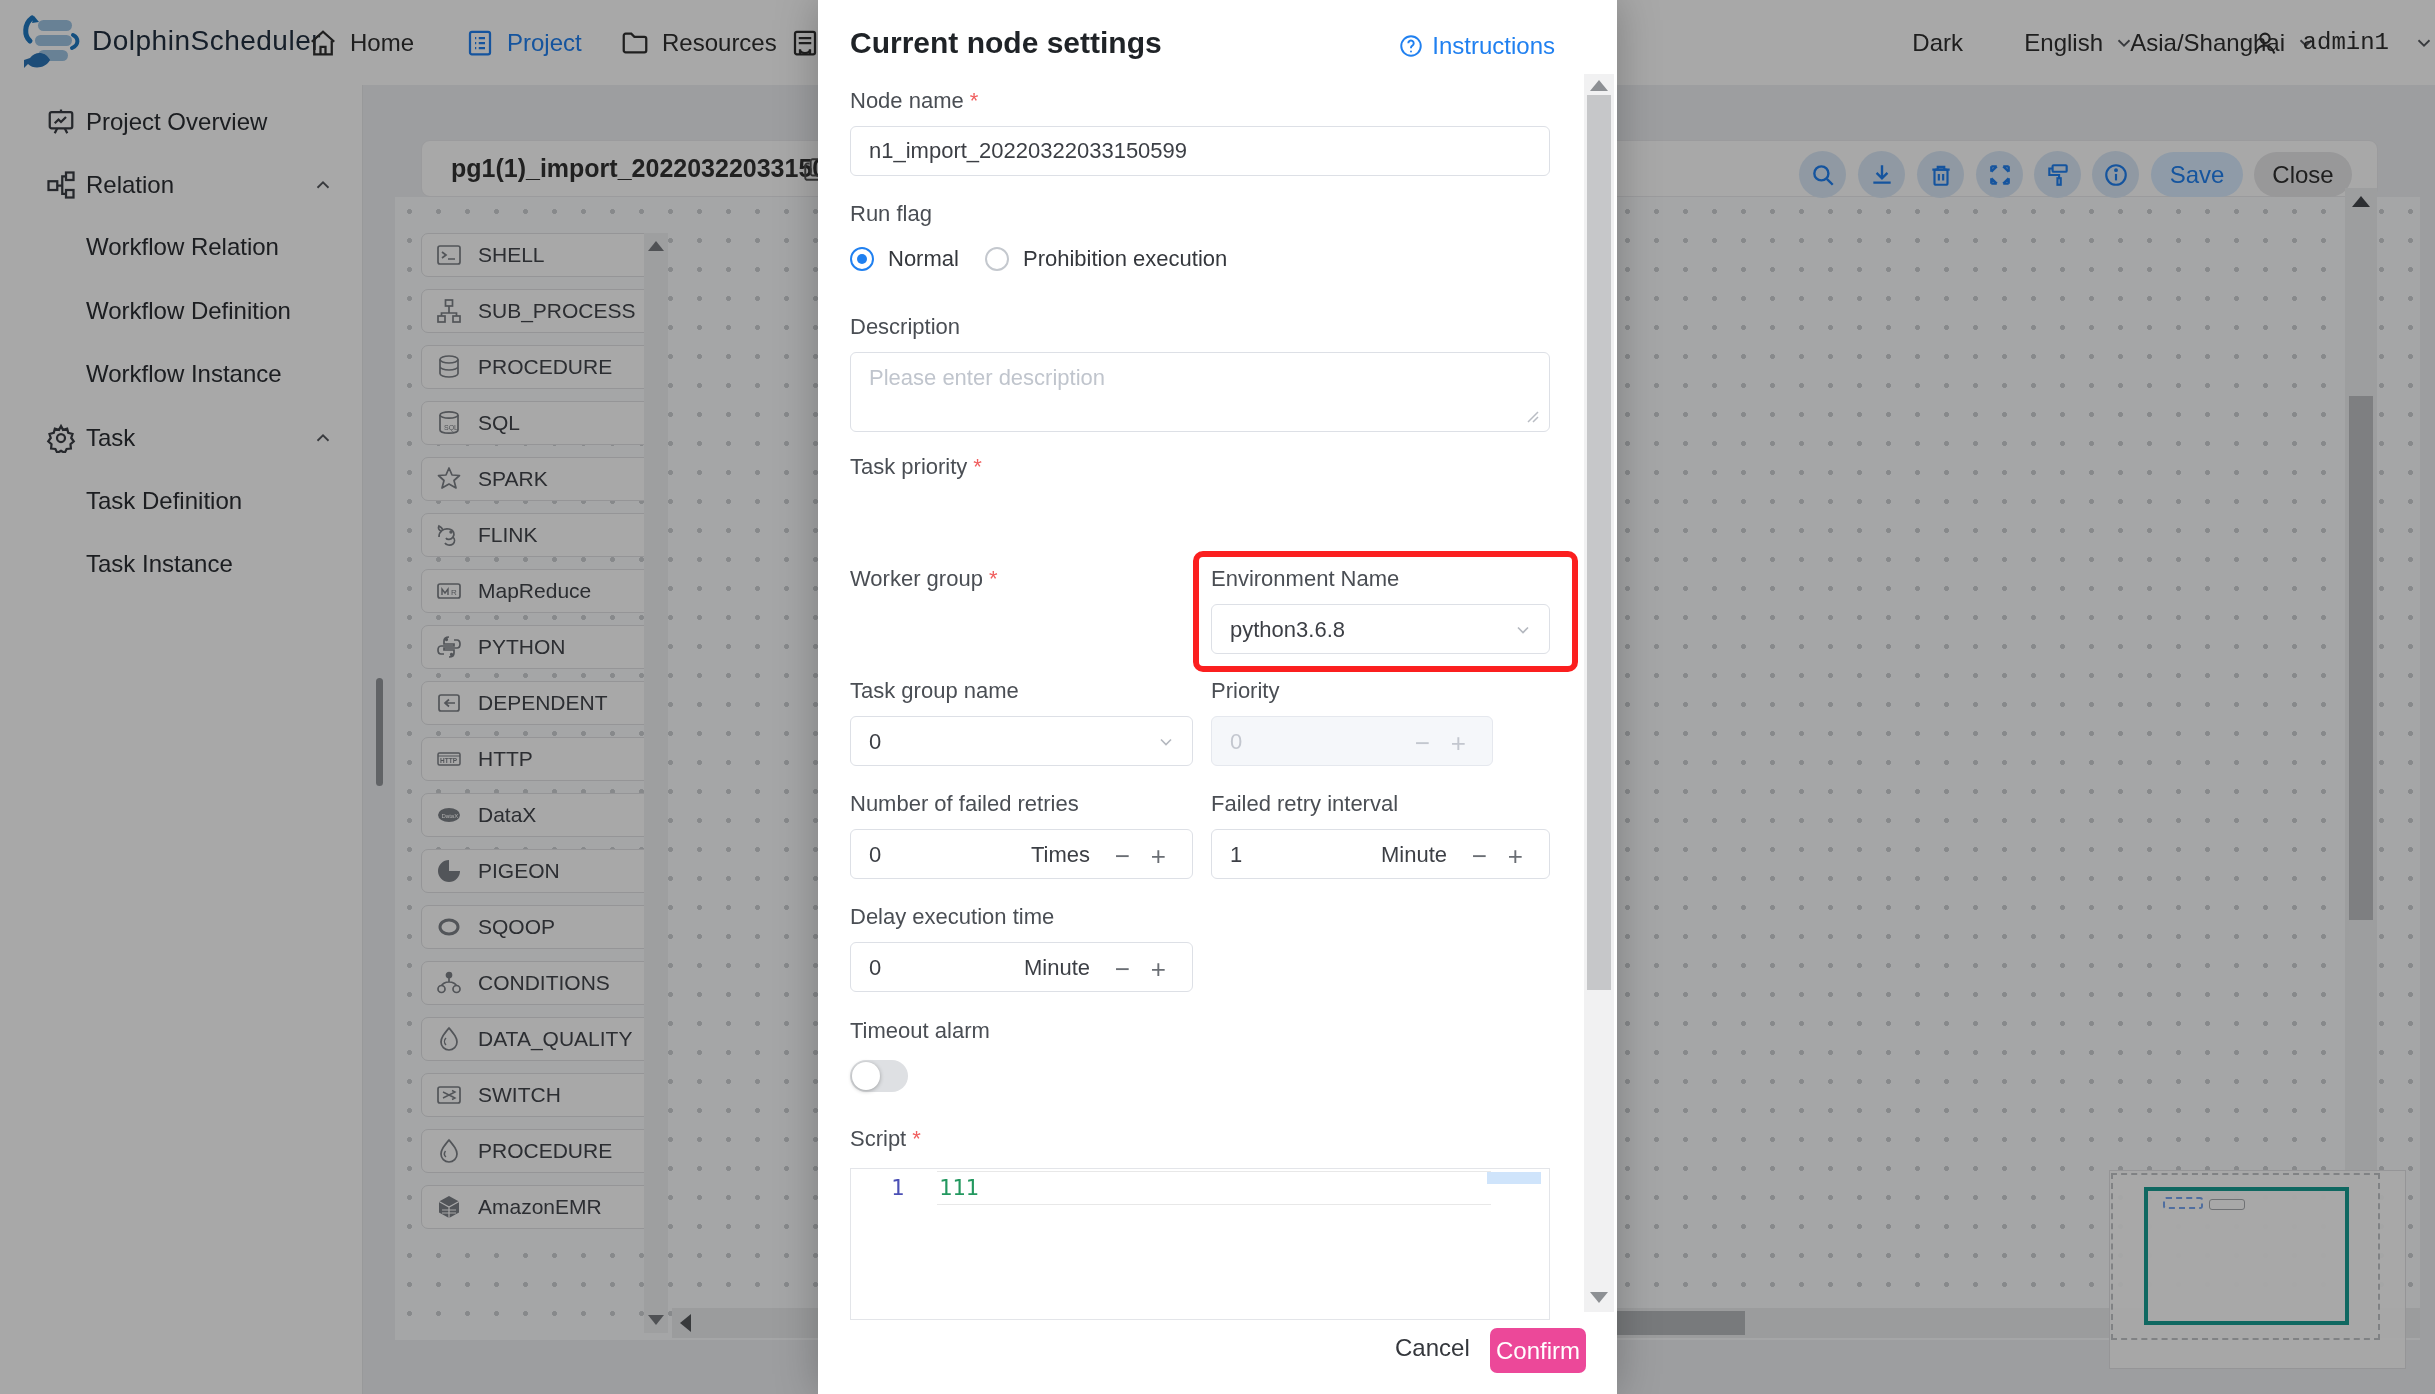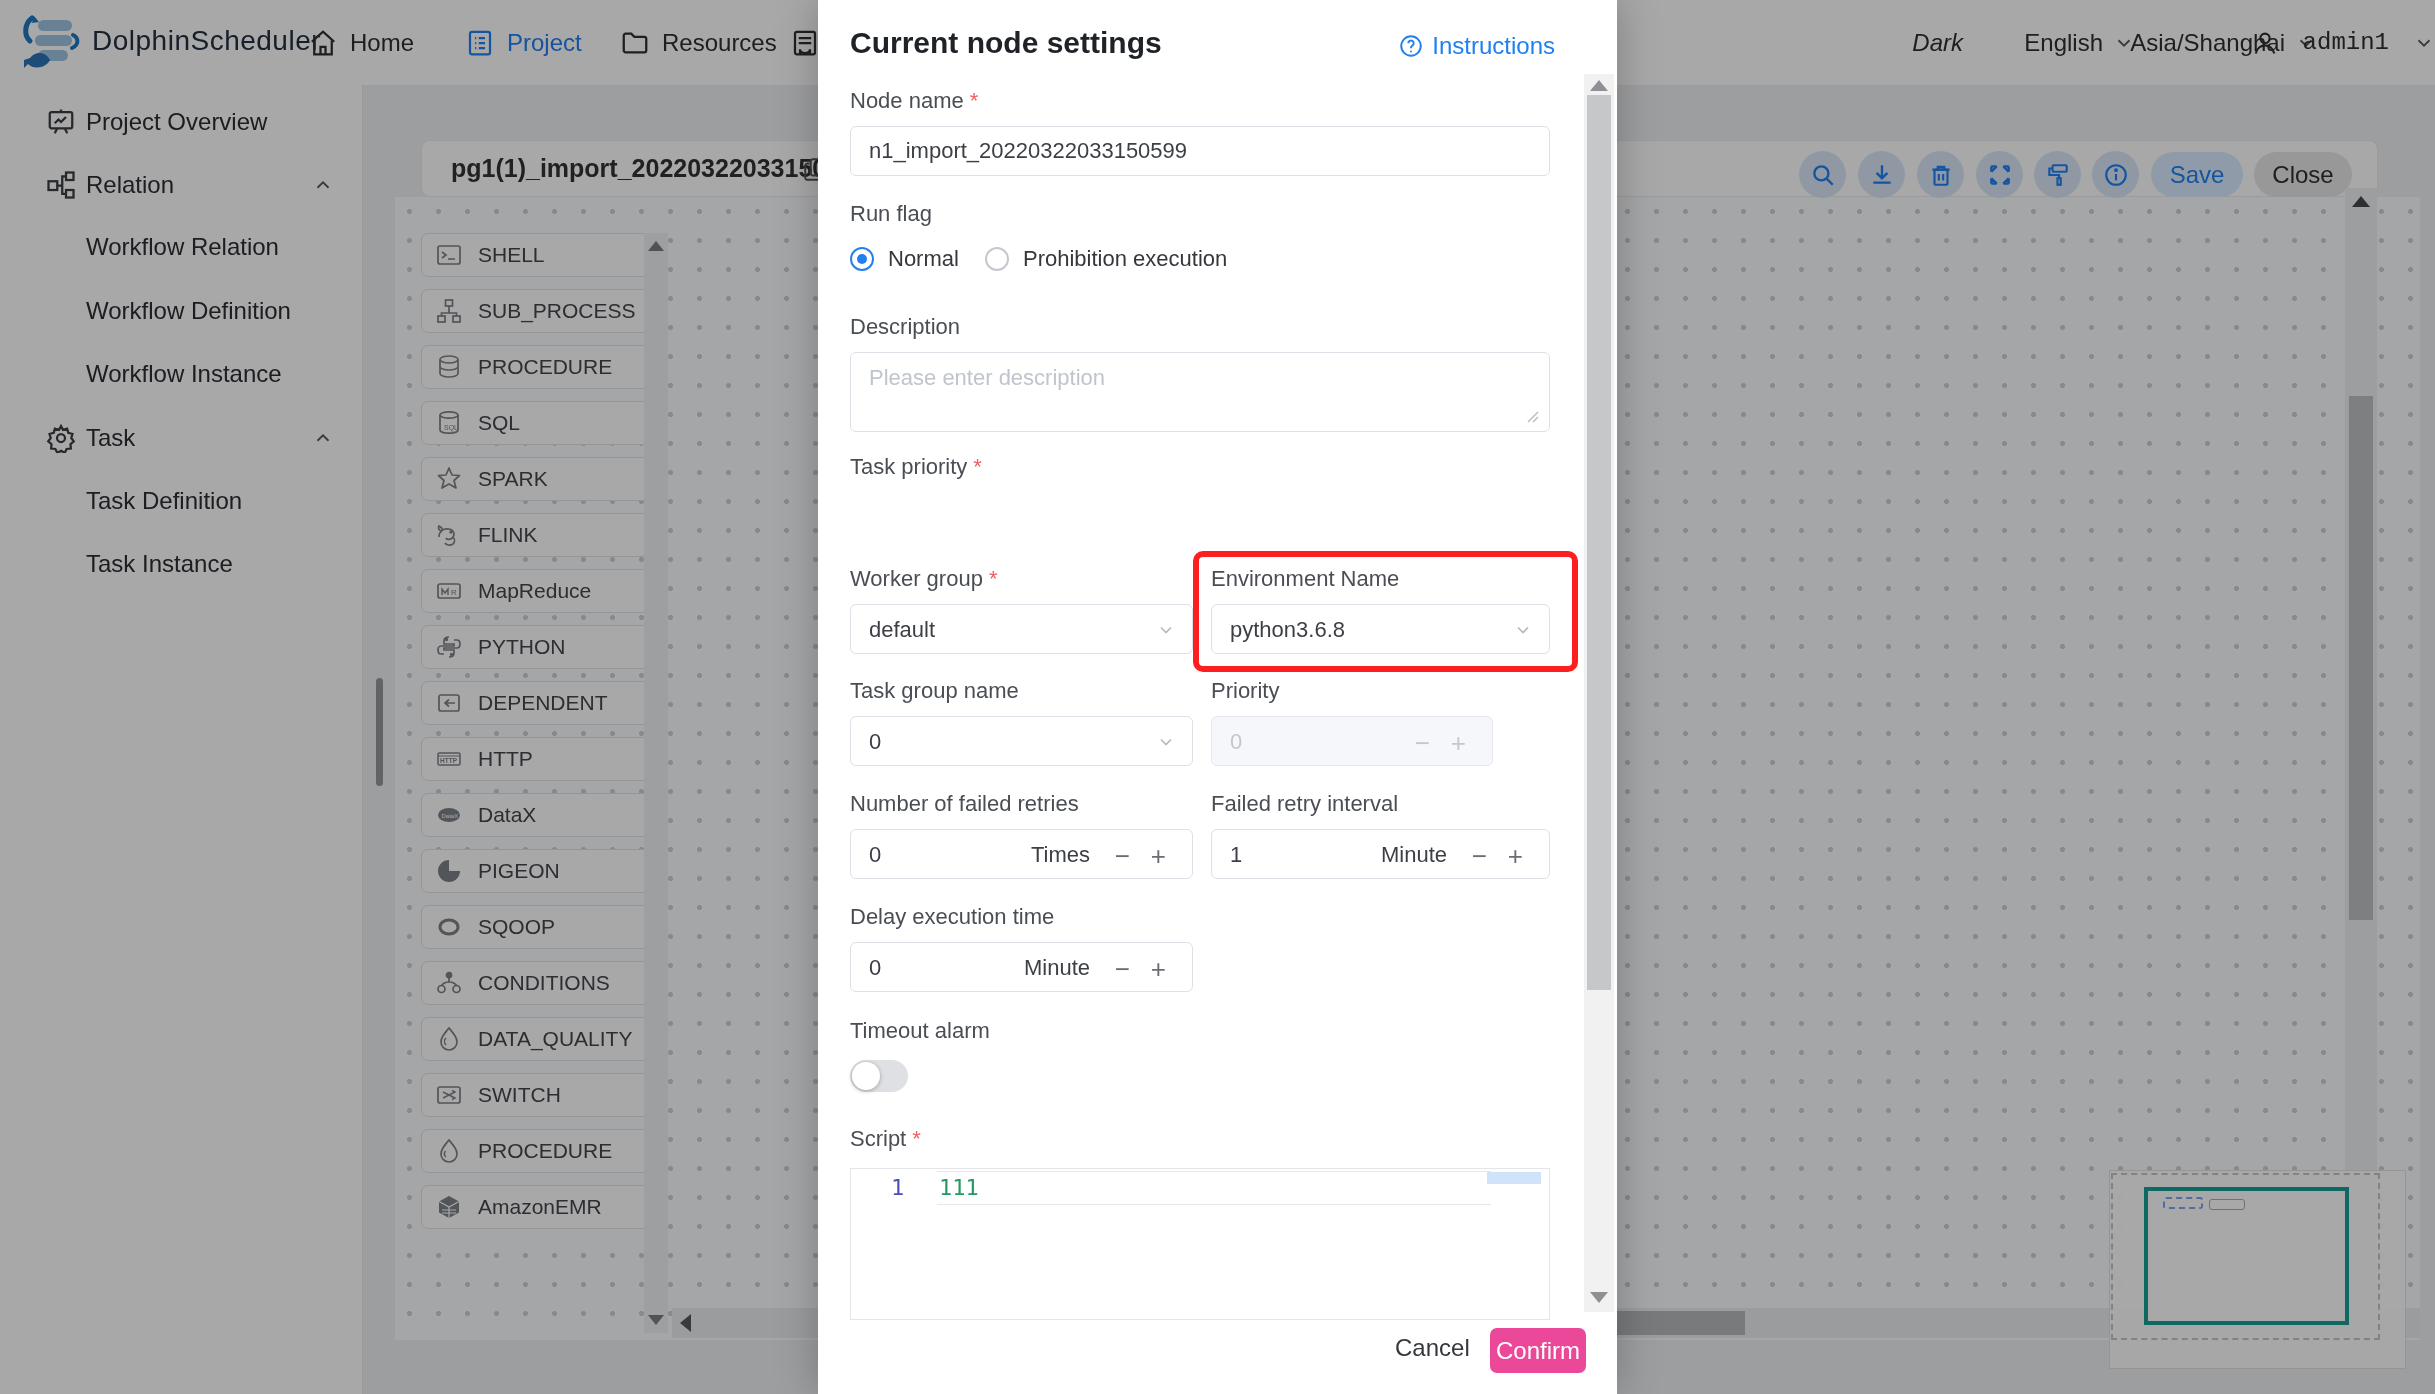--- a/index.html
+++ b/index.html
@@ -131,21 +131,21 @@
     <span>Resources</span>
   </div>
   <div class="nav-item" style="left:790px;">
     <svg width="30" height="30" viewBox="0 0 24 24" fill="none" stroke="#2f2f2f" stroke-width="1.8">
       <rect x="4" y="3" width="16" height="18" rx="1.5"></rect>
         <path d="M7 8 h10 M7 12 h10"></path>
         <path d="M8 21 v-4 a4 3 0 0 0 8 0 v4"></path>
     </svg>
   </div>
 
-  <div class="nav-right" style="right:472px;font-style:italic;">
+  <div class="nav-right" style="right:472px;">
     <span>Dark</span>
   </div>
   <div class="nav-right" style="right:300px;gap:10px;">
     <span>English</span>
     <svg width="22" height="22" viewBox="0 0 24 24" fill="none" stroke="#55585e" stroke-width="2">
         <path d="M6 9 l6 6 6 -6"></path>
       </svg>
   </div>
   <div class="nav-right" style="right:118px;gap:10px;">
     <span>Asia/Shanghai</span>
@@ -496,28 +496,20 @@
 
   <div class="m-label" style="left:32px;top:314px;">Description</div>
   <textarea class="inp" style="left: 32px; top: 352px; width: 700px; height: 80px;" placeholder="Please enter description"></textarea>
   <svg class="abs" style="left:706px;top:408px;" width="18" height="18" viewBox="0 0 18 18" stroke="#b9bdc4" stroke-width="1.5">
       <path d="M4 14 L14 4 M9 14 L14 9"></path>
     </svg>
 
   <div class="m-label" style="left:32px;top:454px;"><span>Task priority</span><span class="req">*</span></div>
 
   <div class="m-label" style="left:32px;top:566px;"><span>Worker group</span><span class="req">*</span></div>
-  <div class="inp sel" style="left:32px;top:604px;width:343px;">
-    <span class="val">default</span>
-    <span class="car">
-        <svg width="20" height="20" viewBox="0 0 24 24" fill="none" stroke="currentColor" stroke-width="2">
-          <path d="M6 9 l6 6 6 -6"></path>
-        </svg>
-      </span>
-  </div>
   <div class="m-label" style="left:393px;top:566px;">Environment Name</div>
   <div class="inp sel" style="left:393px;top:604px;width:339px;">
     <span class="val">python3.6.8</span>
     <span class="car">
         <svg width="20" height="20" viewBox="0 0 24 24" fill="none" stroke="currentColor" stroke-width="2">
           <path d="M6 9 l6 6 6 -6"></path>
         </svg>
       </span>
   </div>
   <div class="redbox"></div>

